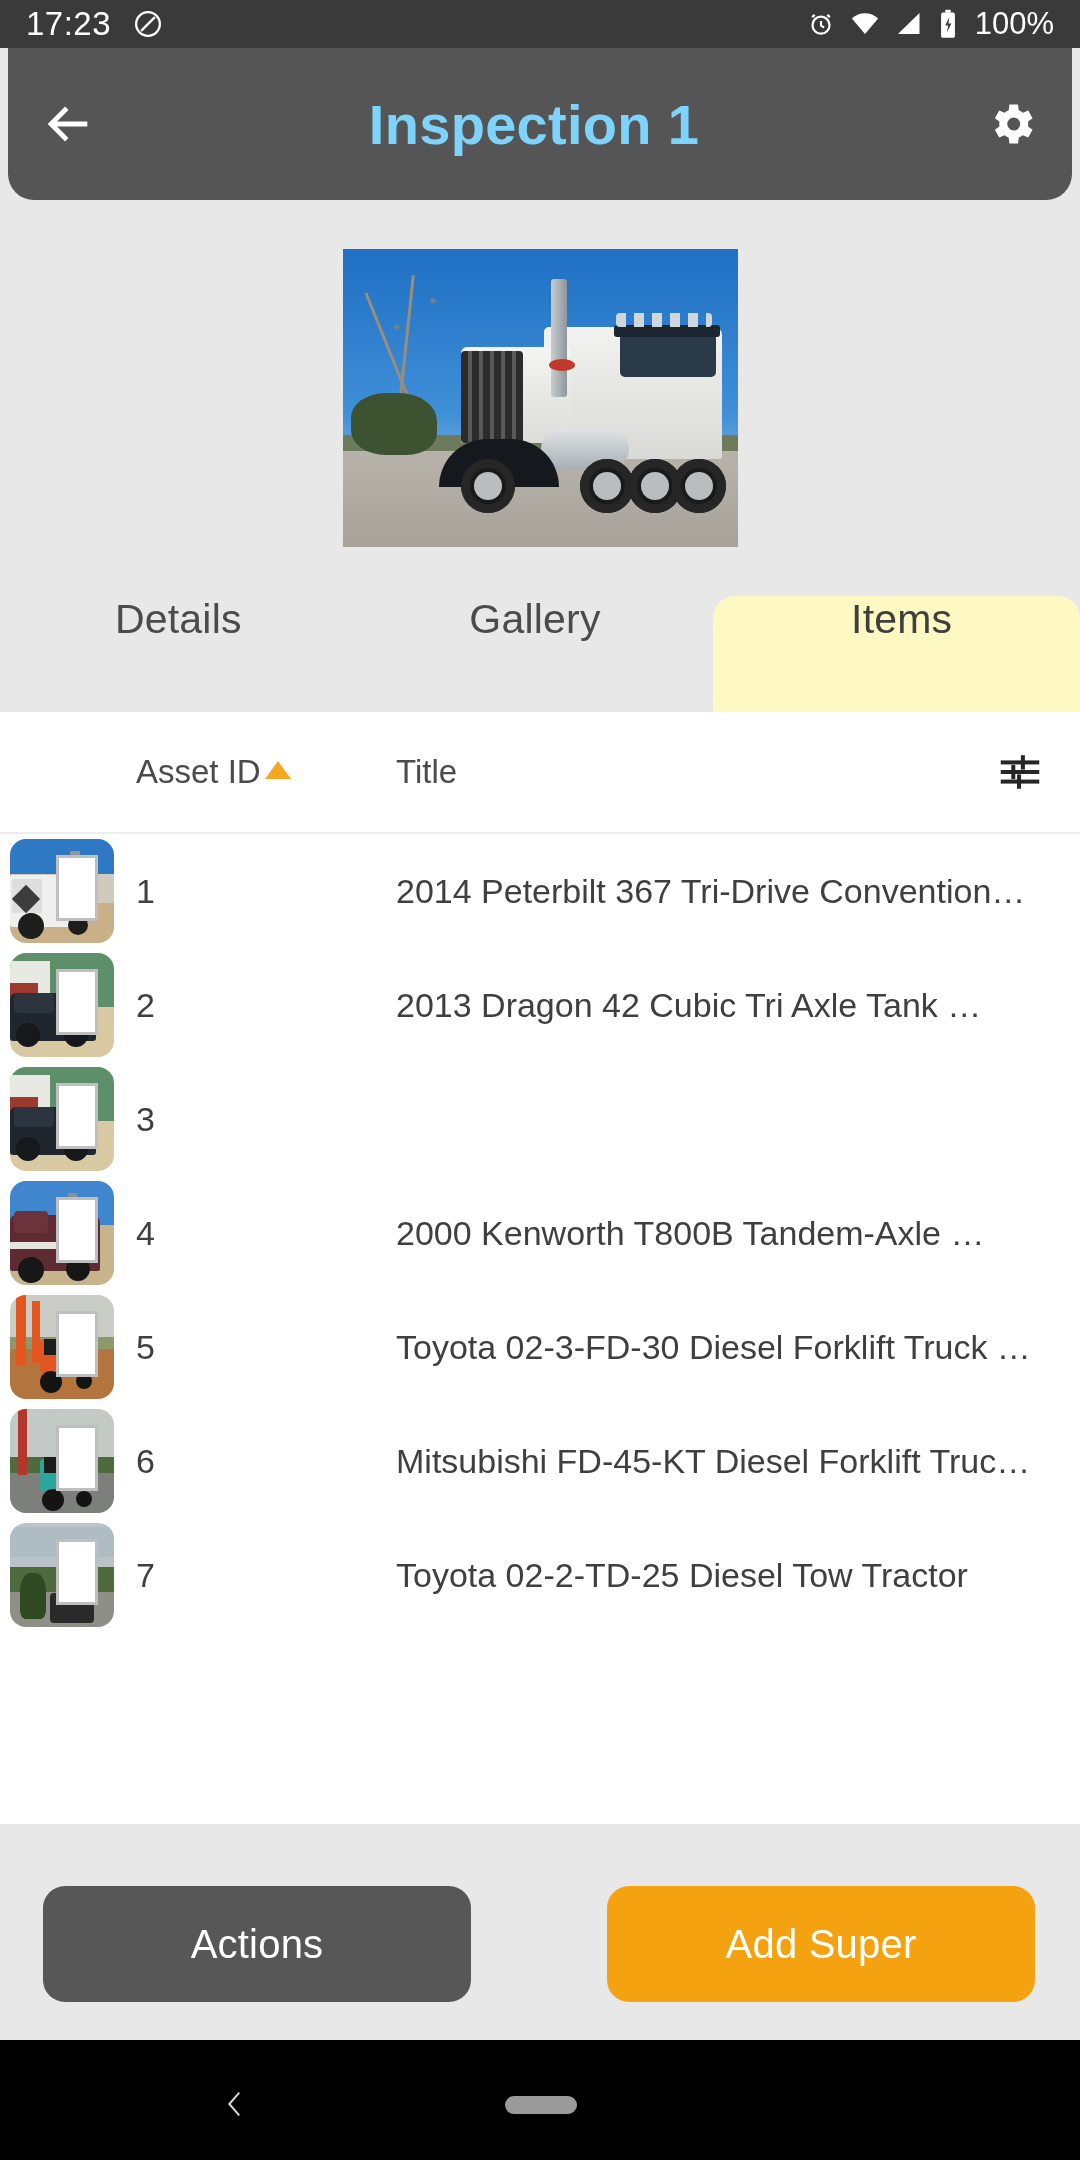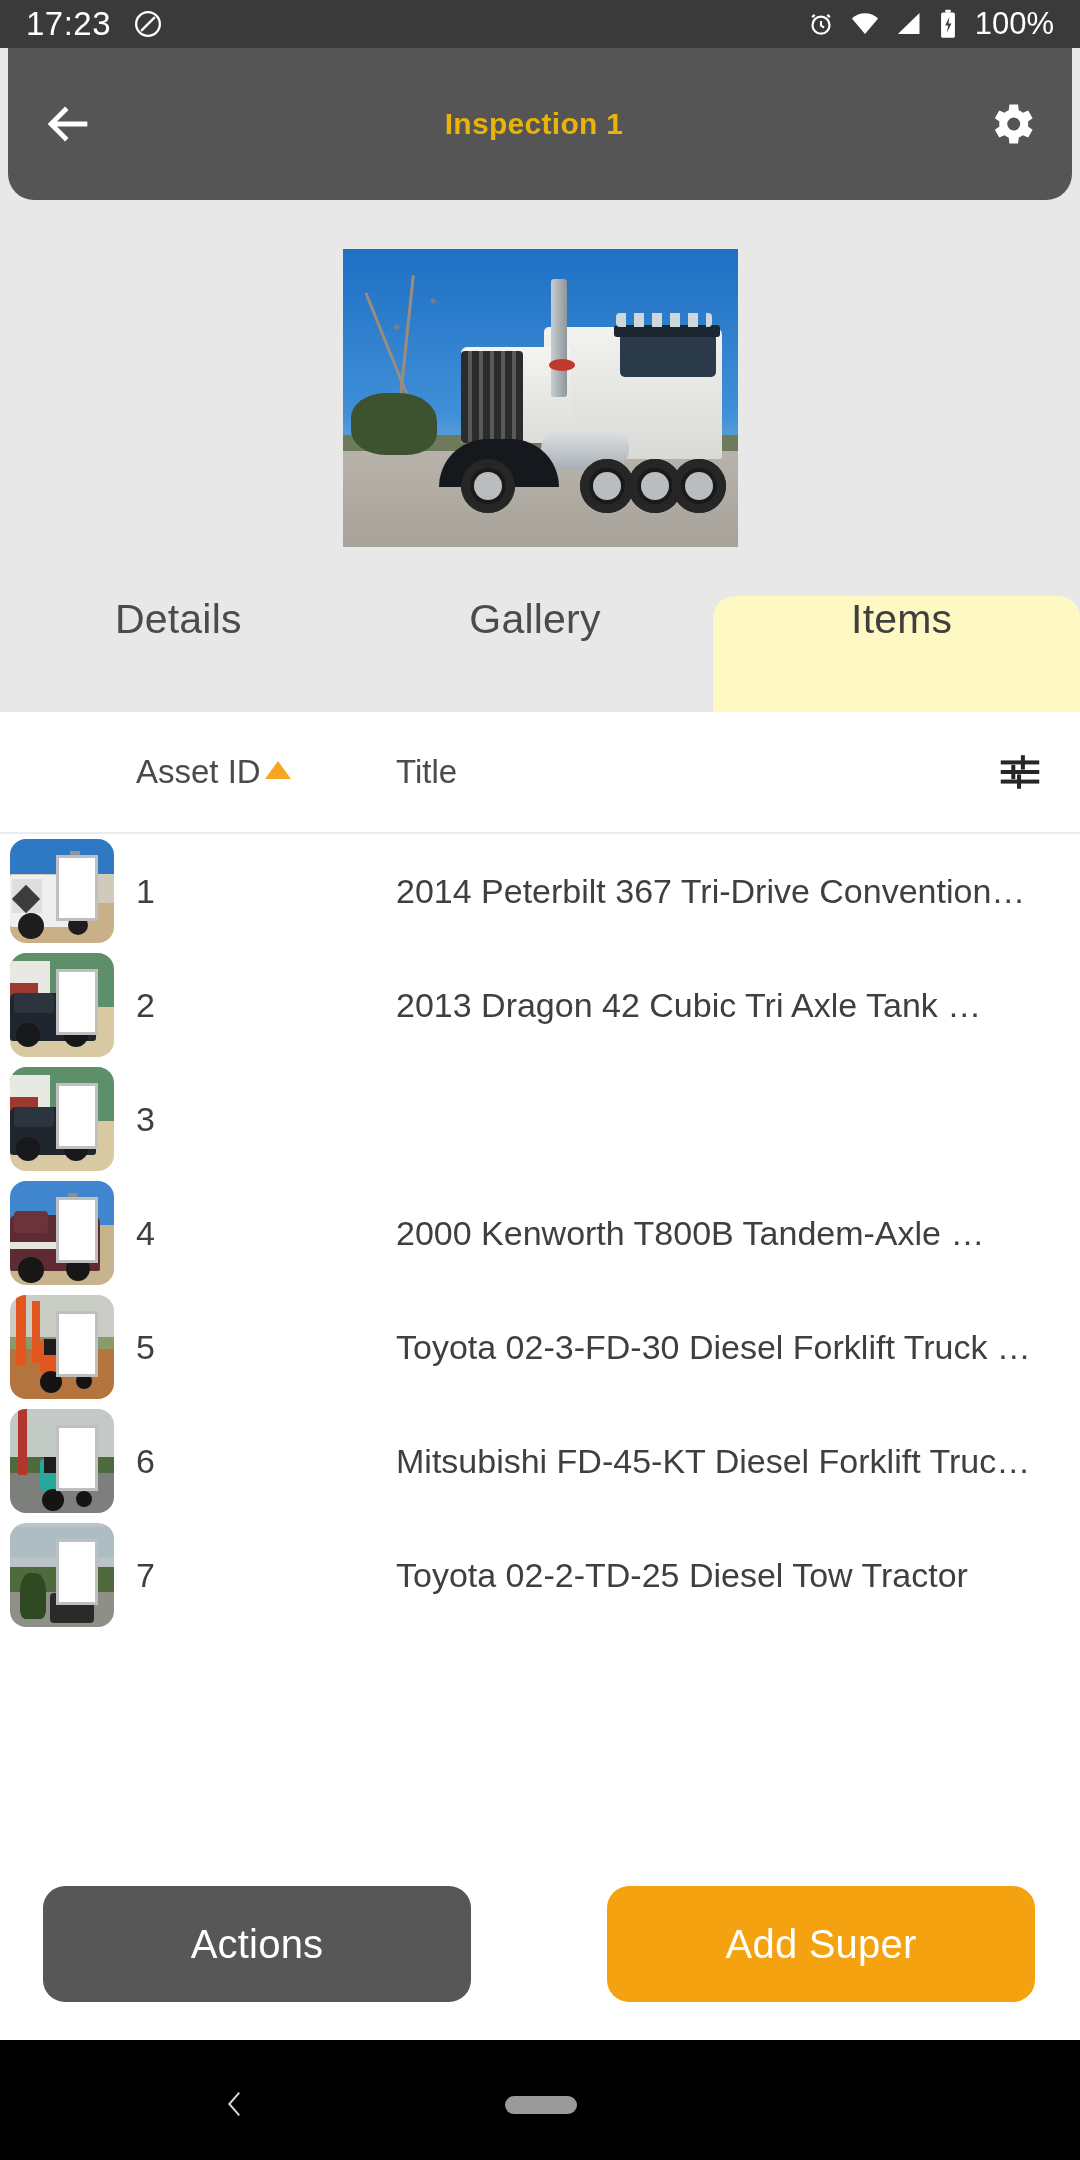--- a/index.html
+++ b/index.html
@@ -27,22 +27,22 @@
 
   
   .appbar {
     position: absolute; left: 8px; top: 48px; width: 1064px; height: 152px;
     background: #555555;
     border-bottom-left-radius: 26px; border-bottom-right-radius: 26px;
     display: flex; align-items: center;
   }
   .appbar-back { width: 120px; height: 152px; display: flex; align-items: center; justify-content: center; }
   .appbar-title {
-    flex: 1; text-align: center; color: #eab308;
-    font-size: 30px; font-weight: 700; letter-spacing: .3px;
+    flex: 1; text-align: center; color: #7dd3fc;
+    font-size: 56px; font-weight: 700; letter-spacing: .3px;
     padding-right: 12px;
   }
   .appbar-gear { width: 120px; height: 152px; display: flex; align-items: center; justify-content: center; }
 
   
   .hero-wrap {
     position: absolute; left: 0; top: 200px; width: 1080px; height: 396px;
     background: #e8e8e8;
     display: flex; align-items: center; justify-content: center;
   }
@@ -101,21 +101,21 @@
     flex: 1 1 0; display: flex; align-items: flex-start; justify-content: center;
     font-size: 41px; color: #4b4b4b; letter-spacing: .2px;
   }
   .tab.active {
     background: #fef9c3; color: #3f3f3f;
     border-top-left-radius: 22px; border-top-right-radius: 22px; padding-left: 10px;
   }
 
   
   .sheet {
-    position: absolute; left: 0; top: 712px; width: 1080px; height: 1328px;
+    position: absolute; left: 0; top: 712px; width: 1080px; height: 1112px;
     background: #ffffff; overflow: hidden;
   }
   .thead {
     position: relative; height: 122px; display: flex; align-items: center;
     border-bottom: 2px solid #ededed; background: #ffffff;
   }
   .th-thumb { width: 136px; flex: 0 0 136px; }
   .th-id { width: 160px; flex: 0 0 160px; display: flex; align-items: center; gap: 4px;
            font-size: 33px; color: #4b4b4b; }
   .sort-arrow { display: inline-block; width: 0; height: 0;

